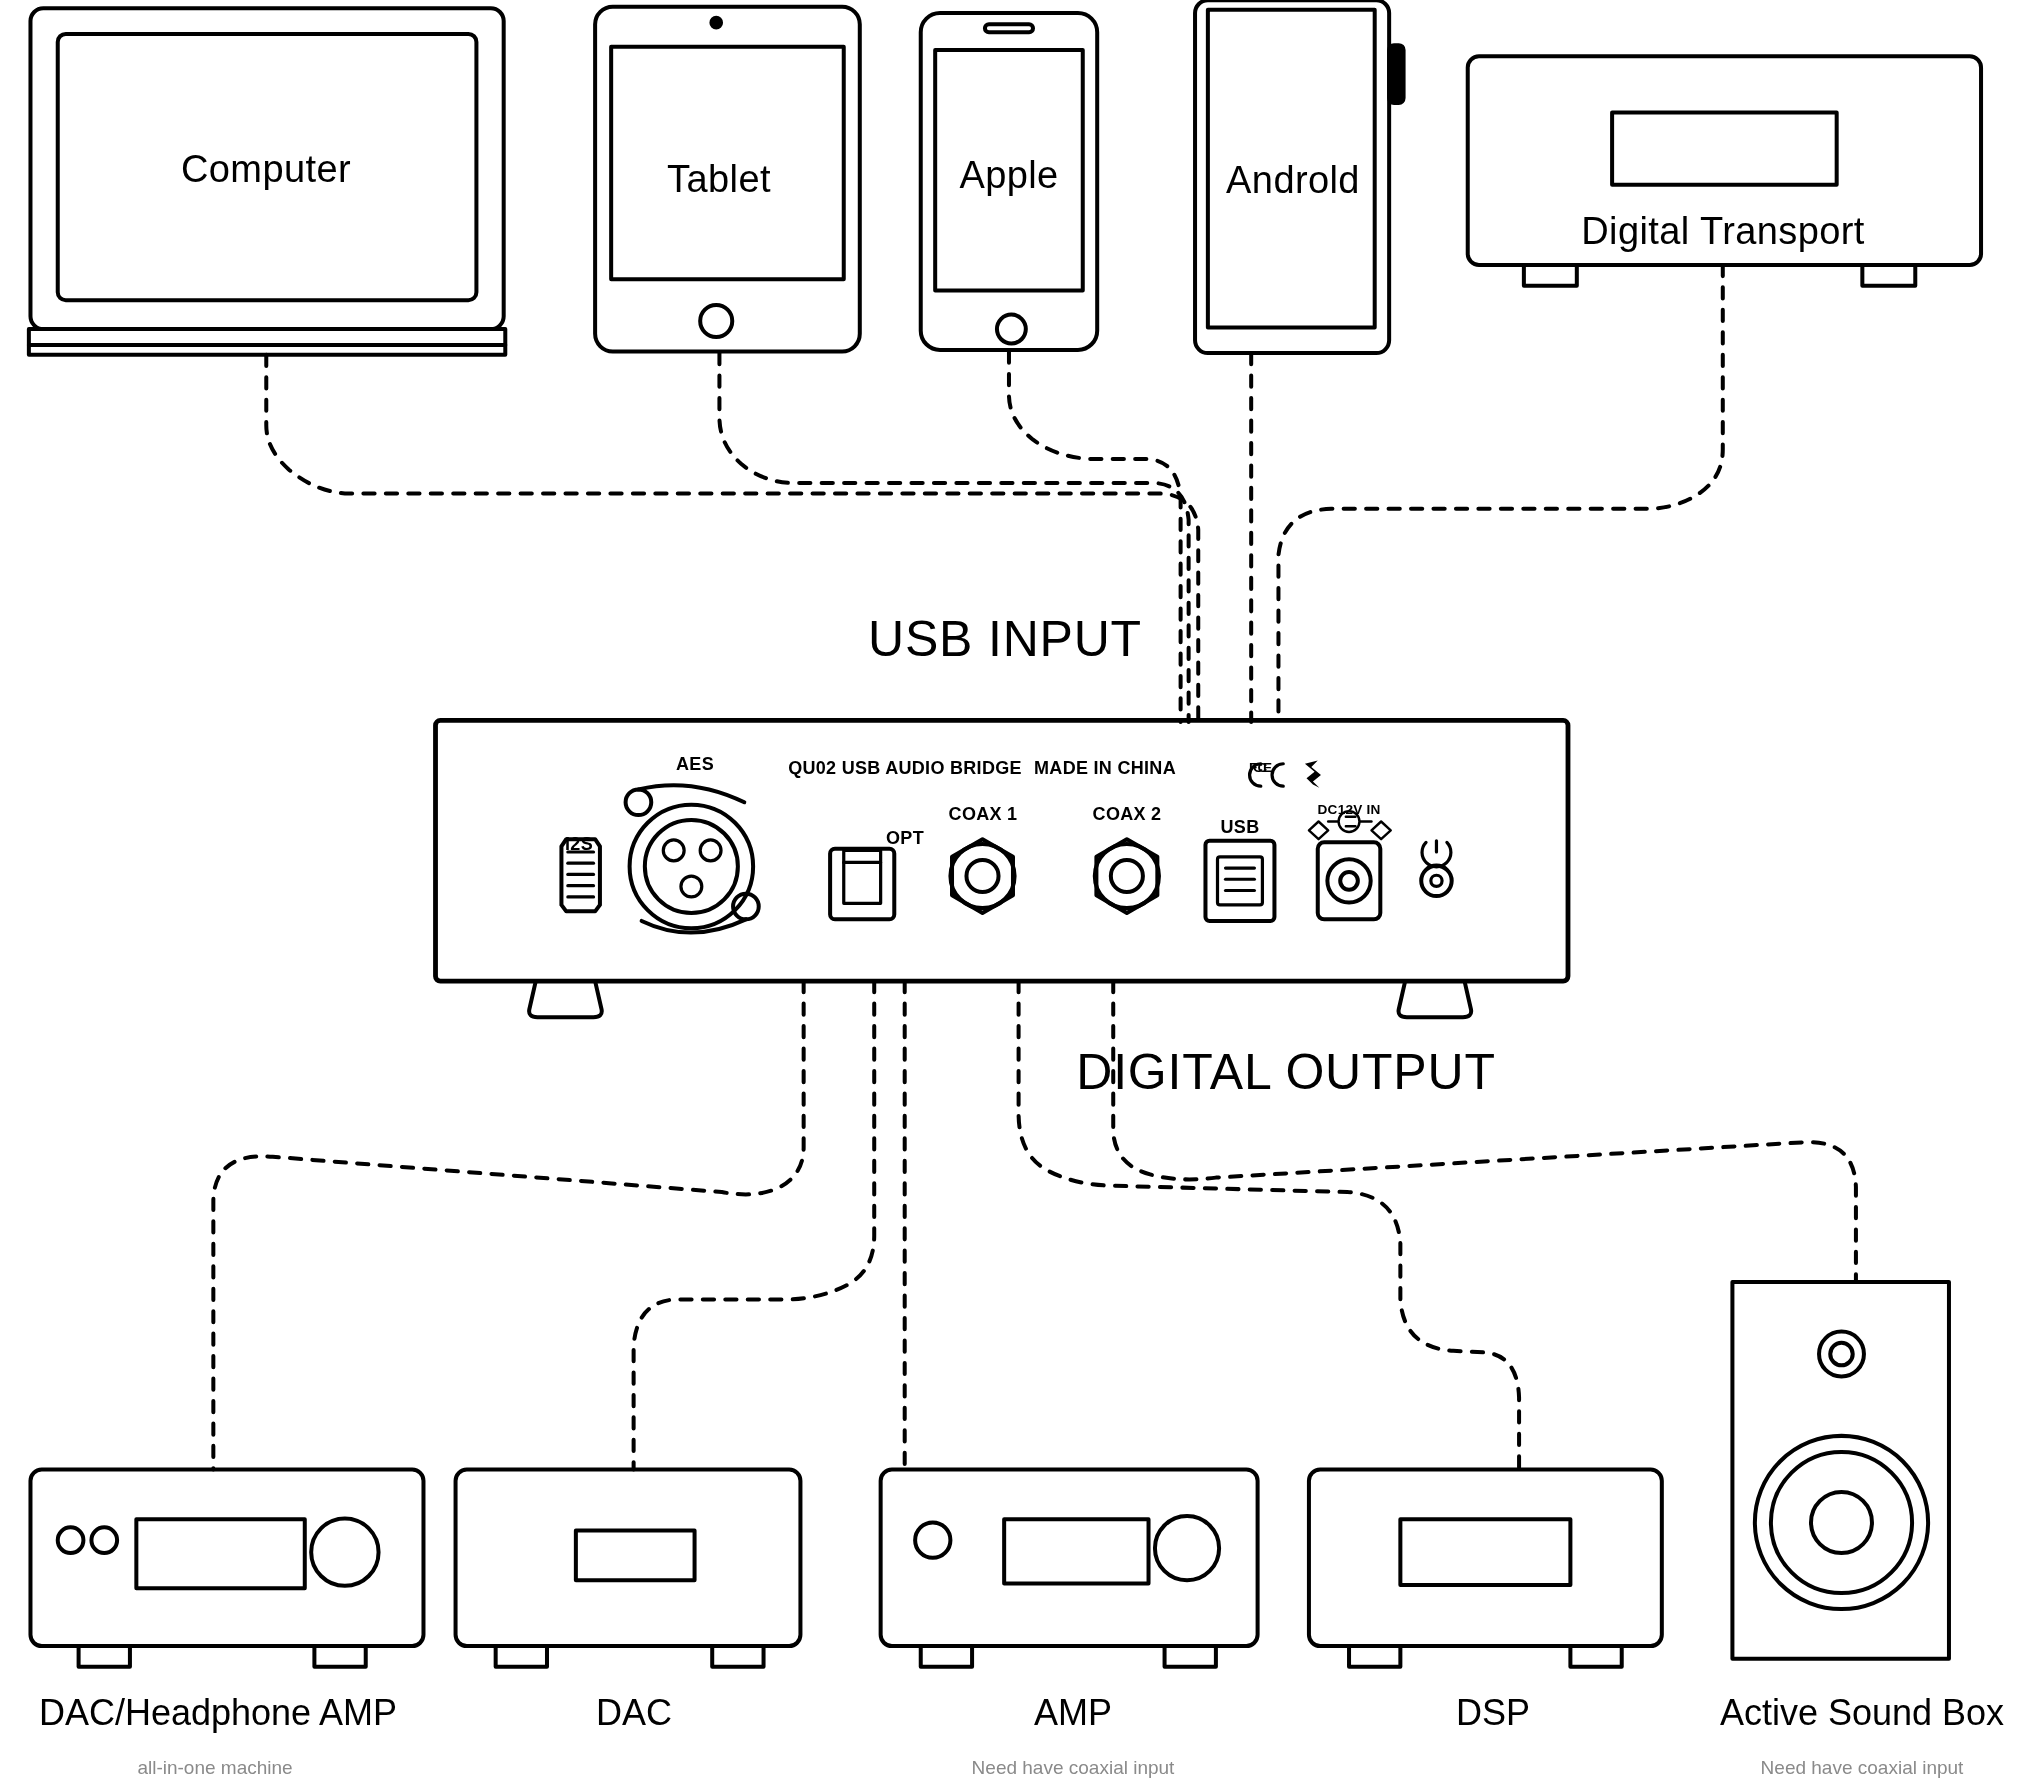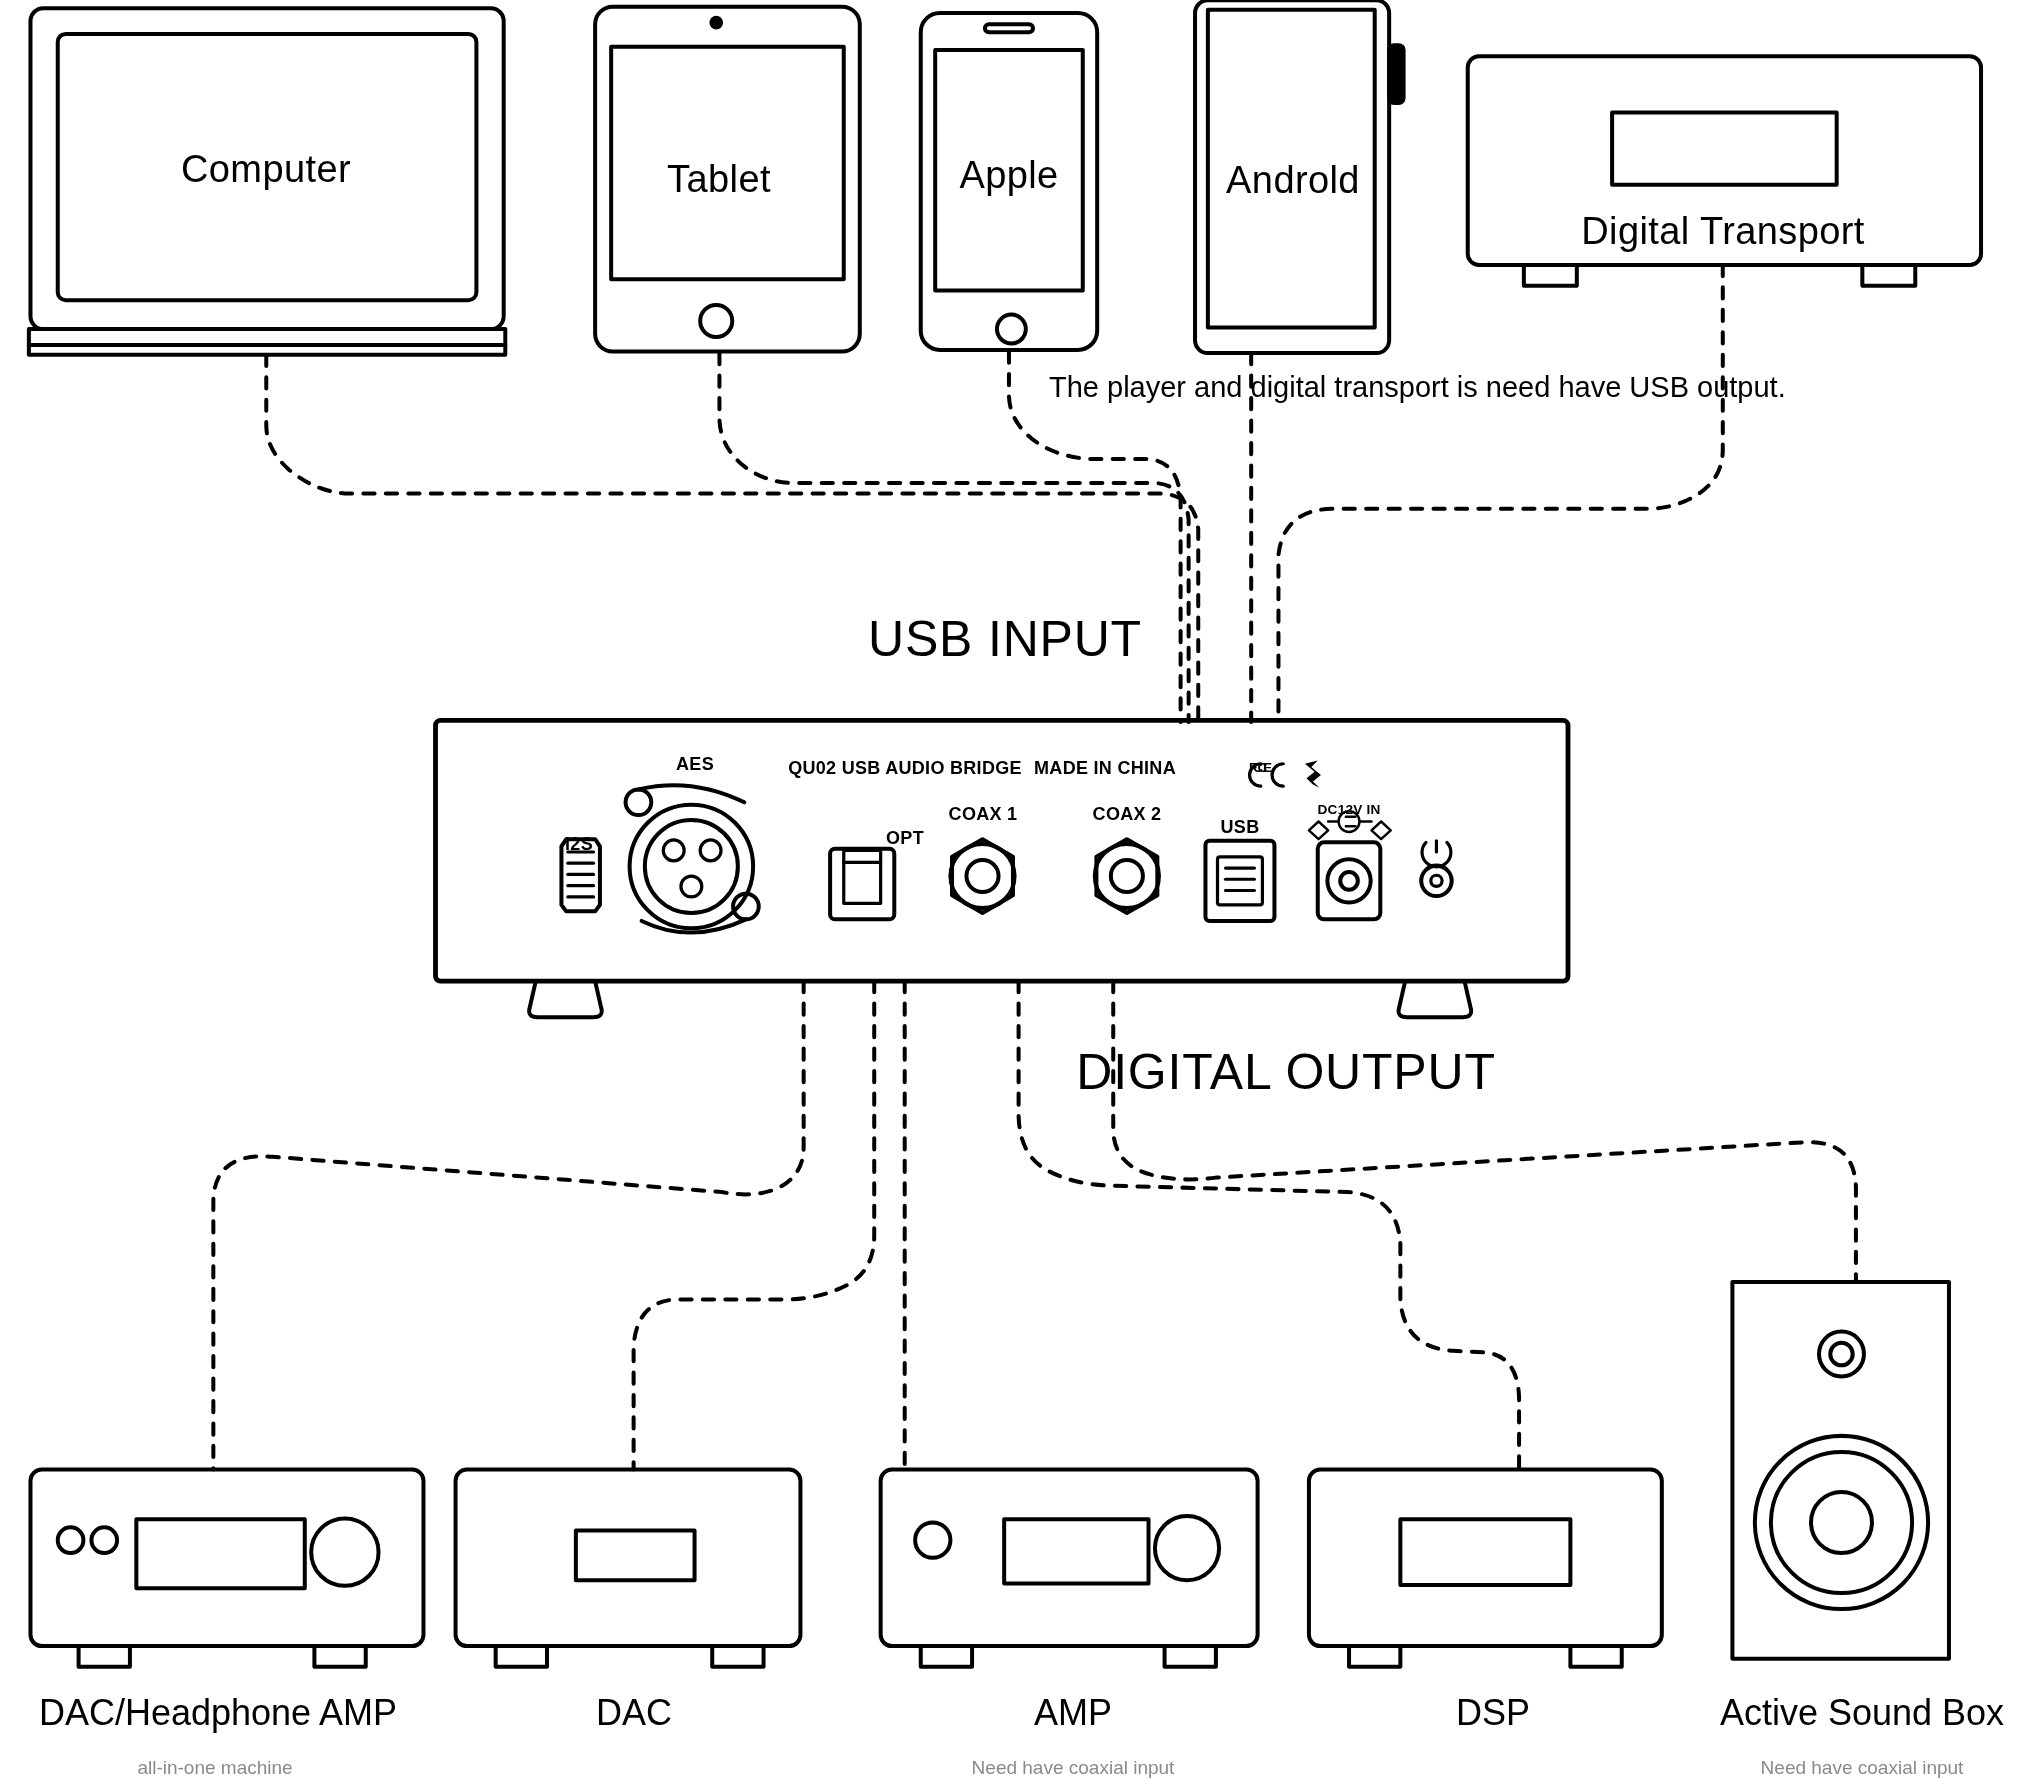--- a/index.html
+++ b/index.html
@@ -243,21 +243,20 @@
       </g>
     </g>
   </svg>
 
   <div class="txt lbl-device center" style="left:266px; top:148px;">Computer</div>
   <div class="txt lbl-device center" style="left:719px; top:158px;">Tablet</div>
   <div class="txt lbl-device center" style="left:1009px; top:154px;">Apple</div>
   <div class="txt lbl-device center" style="left:1293px; top:159px;">Androld</div>
   <div class="txt lbl-device center" style="left:1723px; top:210px;">Digital Transport</div>
 
-  <div class="txt lbl-note" style="left:1049px; top:371px;">The player and digital transport is need have USB output.</div>
 
   <div class="txt lbl-big center" style="left:1005px; top:610px;">USB INPUT</div>
   <div class="txt lbl-big center" style="left:1286px; top:1043px;">DIGITAL OUTPUT</div>
 
   <div class="txt panel-txt center" style="left:695px; top:754px;">AES</div>
   <div class="txt panel-txt center" style="left:579px; top:794px;margin-top:40px;">I2S</div>
   <div class="txt panel-txt center" style="left:905px; top:828px;">OPT</div>
   <div class="txt panel-txt center" style="left:983px; top:804px;">COAX 1</div>
   <div class="txt panel-txt center" style="left:1127px; top:804px;">COAX 2</div>
   <div class="txt panel-txt center" style="left:1240px; top:817px;">USB</div>

